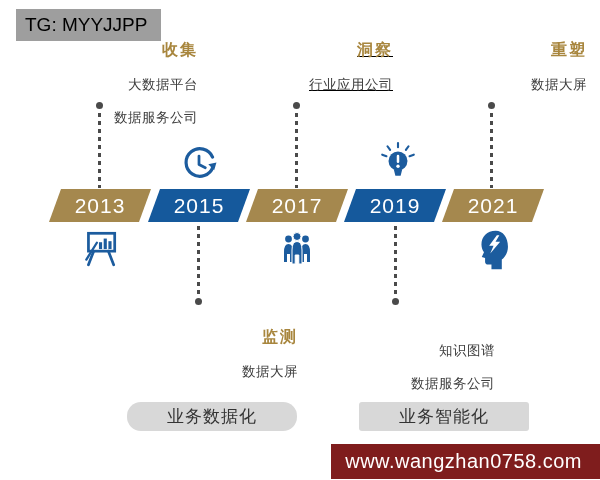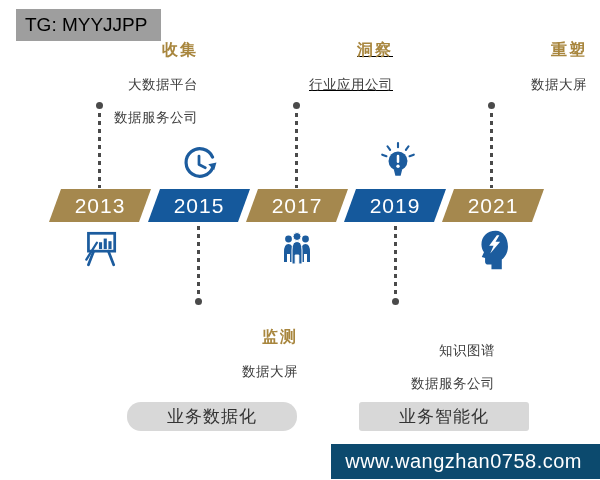--- a/index.html
+++ b/index.html
@@ -2,21 +2,21 @@
 <html><head>
 <meta charset="utf-8">
 <style>
   html,body{margin:0;padding:0;}
   body{font-family:"Liberation Sans","DejaVu Sans",sans-serif;background:#fff;}
   .canvas{position:relative;width:600px;height:480px;background:#ffffff;overflow:hidden;}
 
   .tg-banner{position:absolute;left:8px;top:9px;background:#9e9e9e;color:#000000;
     font-size:19px;line-height:1;padding:6px 14px 7px 9px;margin-left:8px;}
 
-  .site-banner{position:absolute;right:0;top:444px;background:#0c4a6e;color:#fff;
+  .site-banner{position:absolute;right:0;top:444px;background:#7f1d1d;color:#fff;
     font-size:20px;line-height:1;padding:7px 18px 8px 14px;letter-spacing:.5px;}
 
   .stage{position:absolute;width:190px;text-align:right;}
   .stage .title{font-size:16px;font-weight:bold;color:#a8863e;letter-spacing:2px;}
   .stage .line{font-size:13.5px;color:#3d3d3d;margin-top:15px;letter-spacing:.5px;}
   .stage.top{top:40px;}
   .s1{left:8px;} .s2{left:203px;text-decoration:underline;} .s3{left:397px;}
   .stage.bottom{top:327px;}
   .s4{left:108px;} .s5{left:305px;}
 

